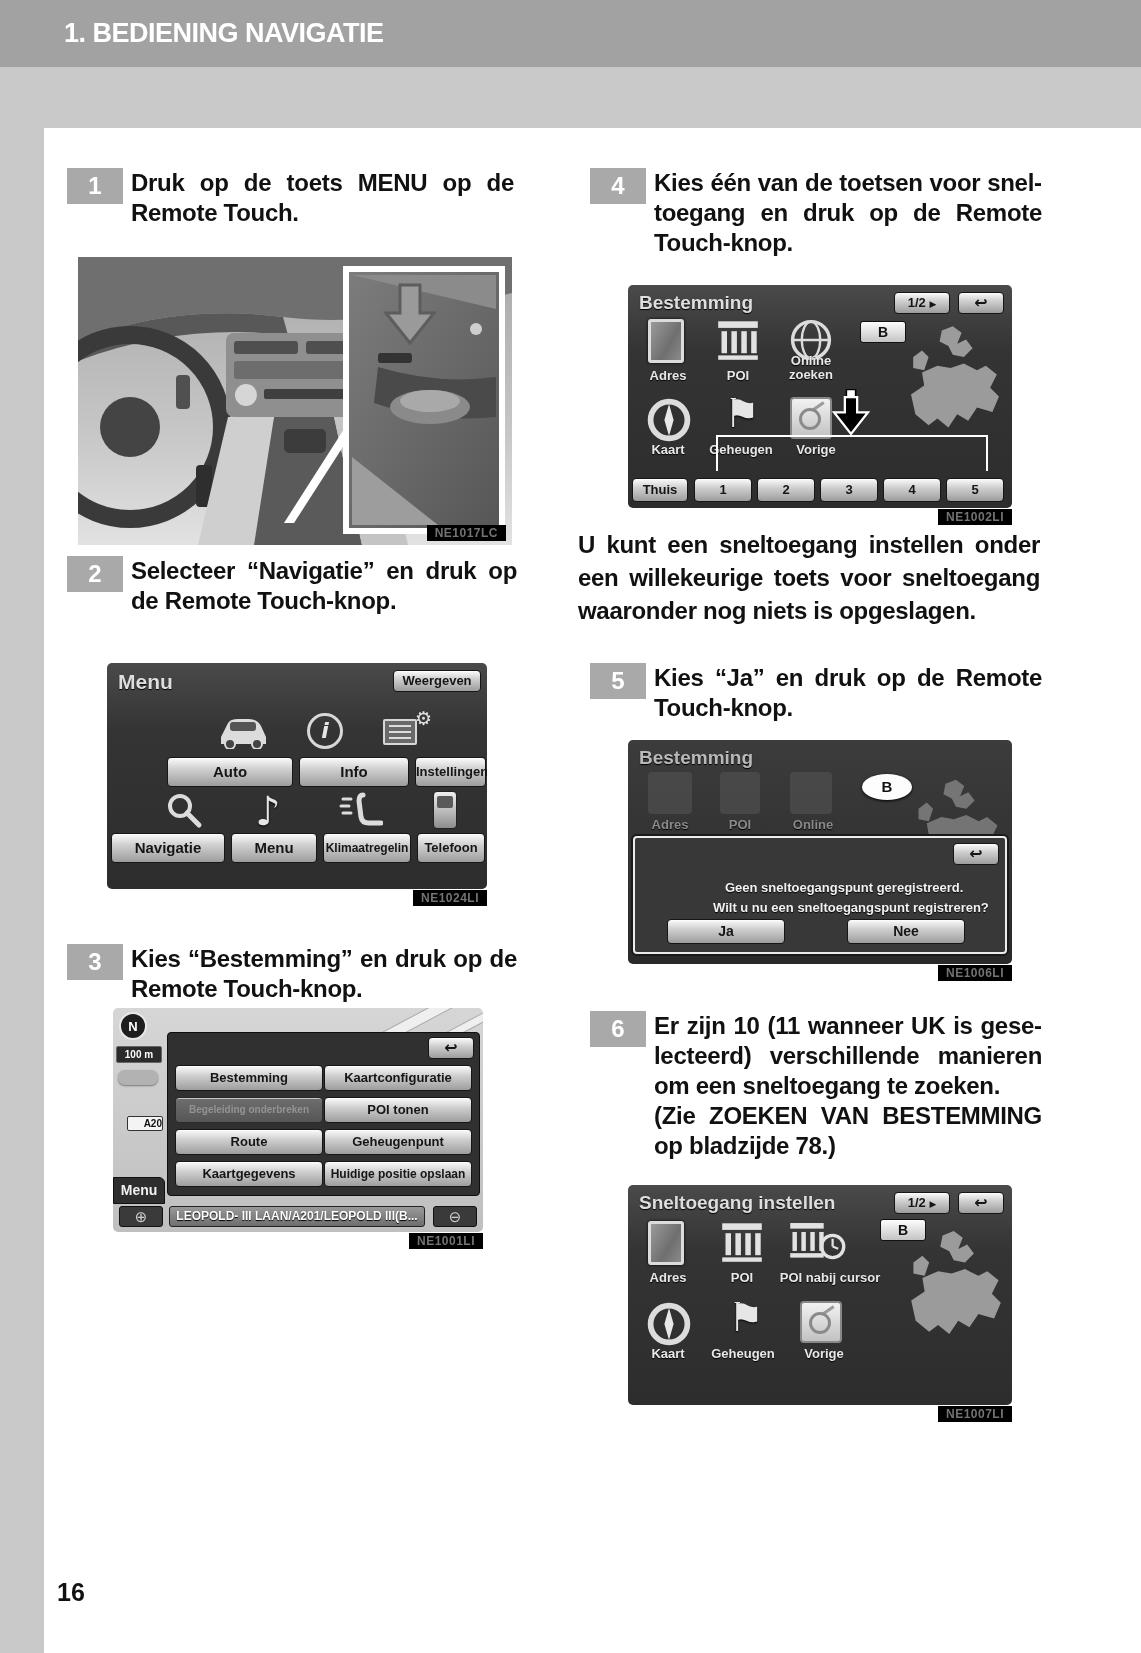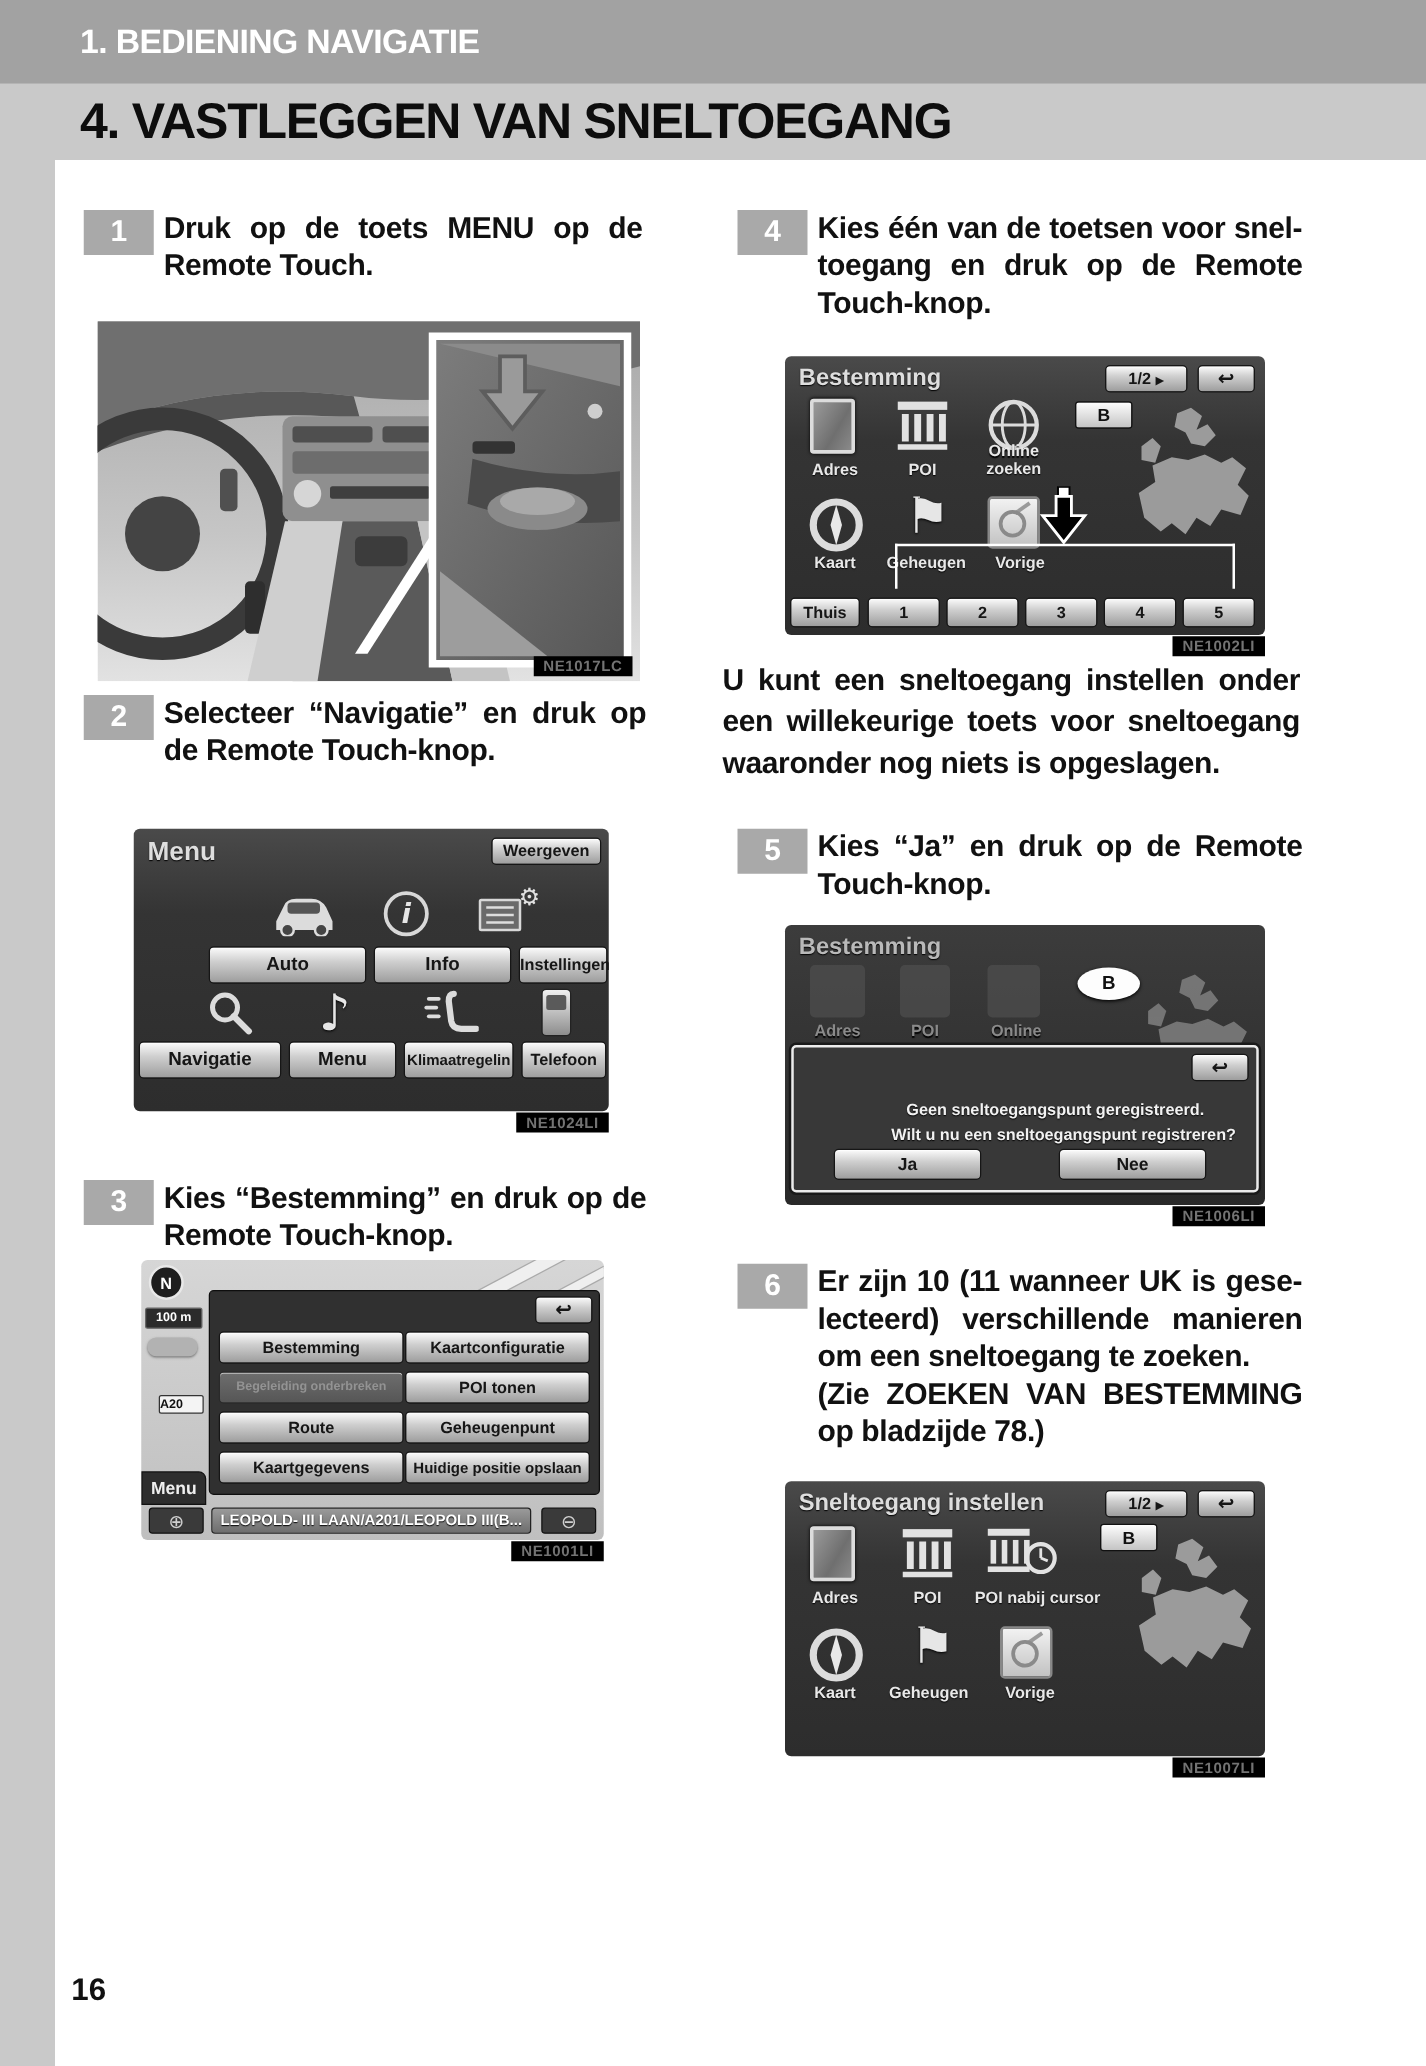--- a/index.html
+++ b/index.html
@@ -47,50 +47,47 @@
   .icon-infocirc { position:absolute; width:36px; height:36px; border:3px solid #d8d8d8; border-radius:50%; color:#e6e6e6; font-size:22px; font-weight:bold; font-style:italic; text-align:center; line-height:30px; font-family:"Liberation Serif", serif; }
   .icon-doc { position:absolute; width:34px; height:26px; border:2px solid #d8d8d8; border-radius:2px; background:#6a6a6a; }
   .icon-doc i { position:absolute; left:4px; right:4px; height:2px; background:#ddd; }
   .icon-gearchar { position:absolute; color:#e2e2e2; font-size:19px; }
   .icon-flagchar { position:absolute; color:#e6e6e6; font-size:40px; line-height:40px; text-shadow:0 1px 2px #000; }
   .icon-notechar { position:absolute; color:#e6e6e6; font-size:40px; line-height:40px; text-shadow:0 1px 2px #000; }
 
   .b-chip { position:absolute; background:linear-gradient(#fdfdfd,#c4c4c4); border:1px solid #111; border-radius:3px; color:#111; font-weight:bold; text-align:center; }
 
   .backbtn { width:46px; height:22px; line-height:20px; font-size:16px; }
-  .pagebtn { width:66px; height:22px; line-height:20px; font-size:13px; }
+  .pagebtn { width:56px; height:22px; line-height:20px; font-size:13px; }
 
   
   .bracket { position:absolute; border:2px solid #fff; border-bottom:none; }
 
   
   .mapbg { background:linear-gradient(#d6d6d6,#bfbfbf); }
   .road { position:absolute; background:#efefef; box-shadow:0 0 0 1px #aaa; }
   .compassN { position:absolute; width:28px; height:28px; border-radius:50%; background:#1e1e1e; border:2px solid #e8e8e8; color:#fff; font-size:13px; font-weight:bold; text-align:center; line-height:25px; }
   .scalebox { position:absolute; background:#2b2b2b; color:#fff; font-size:10px; font-weight:bold; text-align:center; border-radius:2px; border:1px solid #666; }
-  .a20 { position:absolute; background:#f4f4f4; border:1px solid #333; color:#111; font-size:10px; font-weight:bold; text-align:left; border-radius:2px; }
+  .a20 { position:absolute; background:#f4f4f4; border:1px solid #333; color:#111; font-size:10px; font-weight:bold; text-align:right; border-radius:2px; }
   .menutab { position:absolute; background:#2e2e2e; color:#f0f0f0; font-size:14px; font-weight:bold; text-align:center; border-radius:0 6px 0 0; border:1px solid #111; }
   .panel { position:absolute; background:#303030; border:1px solid #0e0e0e; border-radius:4px; }
   .streetbar { position:absolute; background:linear-gradient(#9a9a9a,#6e6e6e); border:1px solid #222; border-radius:3px; color:#fff; font-size:12px; font-weight:bold; text-align:center; text-shadow:0 1px 1px #000; overflow:hidden; white-space:nowrap; }
   .zoombtn { position:absolute; background:#3a3a3a; border:1px solid #111; border-radius:3px; color:#cfcfcf; text-align:center; font-size:15px; line-height:20px; }
 
   .ghostbox { position:absolute; background:#565656; border-radius:4px; opacity:.55; }
   .dialog { position:absolute; background:#383838; border:2px solid #ececec; border-radius:4px; box-shadow:0 0 0 2px #1a1a1a; }
   .dlg-text { position:absolute; color:#f2f2f2; font-size:13px; font-weight:bold; text-shadow:0 1px 1px #000; }
 </style>
 </head>
 <body>
 
 <div class="page">
 
   <div class="chapter-bar">
     <span>1. BEDIENING NAVIGATIE</span>
-  </div>
-  <div class="title-bar">
-    <h1>4. VASTLEGGEN VAN SNELTOEGANG</h1>
   </div>
   <div class="content-sheet"></div>
 
   <div class="step" style="left:67px; top:168px; width:447px;">
     <div class="badge">1</div>
     <div class="step-text" style="width:383px;">Druk op de toets MENU op de Remote Touch.</div>
   </div>
 
   <div class="shot" style="left:78px; top:257px; width:434px; height:288px;">
     <svg width="434" height="288" viewBox="0 0 434 288">

